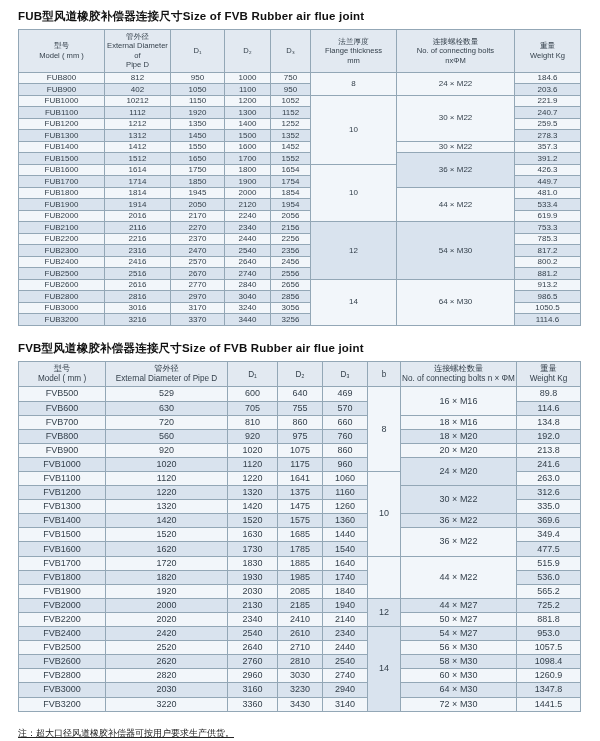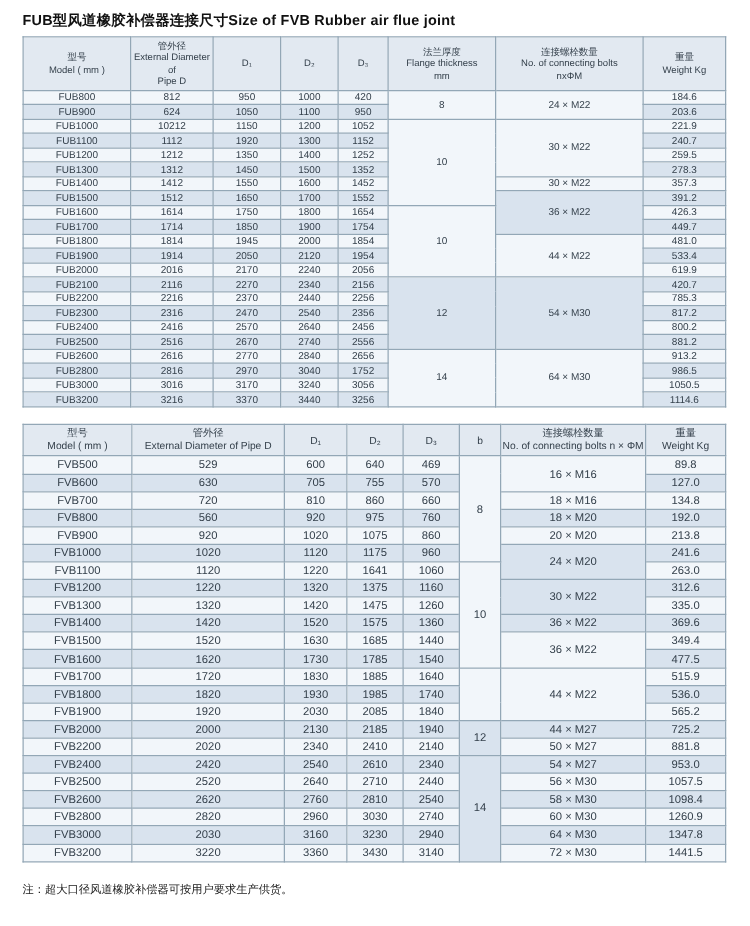--- a/index.html
+++ b/index.html
@@ -14,21 +14,21 @@
   #table1 th{font-size:7.6px;}
   #table2 th{font-size:8.2px;}
   #table1 td{font-size:8px;height:10.5px;padding:0;line-height:1;}
   #table2 td{font-size:9px;height:13.1px;padding:0;line-height:1;}
   tbody tr:nth-child(odd) td{background:#f2f6fa;}
   tbody tr:nth-child(even) td{background:#d9e3ee;}
   tbody td.merged{background:#f3f7fb;}
   .dsub{font-size:inherit;}
   .gap{height:13px;}
   .notes{margin-top:15px;}
-  .note-zh{font-size:9px;color:#222;margin-bottom:5px;}
+  .note-zh{font-size:9px;color:#222;margin-bottom:5px;text-decoration:underline;}
 </style>
 </head>
 <body>
 
 <div class="page">
 
   <div class="tbl-title">FUB型风道橡胶补偿器连接尺寸Size of FVB Rubber air flue joint</div>
 
   <table id="table1">
     <colgroup>
@@ -70,28 +70,28 @@
           <span class="hl">Weight  Kg</span>
         </th>
       </tr>
     </thead>
     <tbody>
         <tr>
           <td>FUB800</td>
           <td>812</td>
           <td>950</td>
           <td>1000</td>
-          <td>420</td>
+          <td>750</td>
           <td rowspan="2" class="merged">8</td>
           <td rowspan="2" class="merged">24 × M22</td>
           <td>184.6</td>
         </tr>
         <tr>
           <td>FUB900</td>
-          <td>624</td>
+          <td>402</td>
           <td>1050</td>
           <td>1100</td>
           <td>950</td>
           <td>203.6</td>
         </tr>
         <tr>
           <td>FUB1000</td>
           <td>10212</td>
           <td>1150</td>
           <td>1200</td>
@@ -185,21 +185,21 @@
           <td>619.9</td>
         </tr>
         <tr>
           <td>FUB2100</td>
           <td>2116</td>
           <td>2270</td>
           <td>2340</td>
           <td>2156</td>
           <td rowspan="5" class="merged">12</td>
           <td rowspan="5" class="merged">54 × M30</td>
-          <td>420.7</td>
+          <td>753.3</td>
         </tr>
         <tr>
           <td>FUB2200</td>
           <td>2216</td>
           <td>2370</td>
           <td>2440</td>
           <td>2256</td>
           <td>785.3</td>
         </tr>
         <tr>
@@ -234,21 +234,21 @@
           <td>2656</td>
           <td rowspan="4" class="merged">14</td>
           <td rowspan="4" class="merged">64 × M30</td>
           <td>913.2</td>
         </tr>
         <tr>
           <td>FUB2800</td>
           <td>2816</td>
           <td>2970</td>
           <td>3040</td>
-          <td>1752</td>
+          <td>2856</td>
           <td>986.5</td>
         </tr>
         <tr>
           <td>FUB3000</td>
           <td>3016</td>
           <td>3170</td>
           <td>3240</td>
           <td>3056</td>
           <td>1050.5</td>
         </tr>
@@ -258,20 +258,21 @@
           <td>3370</td>
           <td>3440</td>
           <td>3256</td>
           <td>1114.6</td>
         </tr>
       </tbody>
   </table>
 
   <div class="gap"></div>
 
+  <div class="tbl-title">FVB型风道橡胶补偿器连接尺寸Size of FVB Rubber air flue joint</div>
 
   <table id="table2">
     <colgroup>
       <col style="width:87px">
         <col style="width:122px">
         <col style="width:50px">
         <col style="width:45px">
       <col style="width:45px">
         <col style="width:33px">
         <col style="width:116px">
@@ -311,21 +312,21 @@
           <td rowspan="6" class="merged">8</td>
           <td rowspan="2" class="merged">16 × M16</td>
           <td>89.8</td>
         </tr>
         <tr>
           <td>FVB600</td>
           <td>630</td>
           <td>705</td>
           <td>755</td>
           <td>570</td>
-          <td>127.0</td>
+          <td>114.6</td>
         </tr>
         <tr>
           <td>FVB700</td>
           <td>720</td>
           <td>810</td>
           <td>860</td>
           <td>660</td>
           <td rowspan="1" class="merged">18 × M16</td>
           <td>134.8</td>
         </tr>

